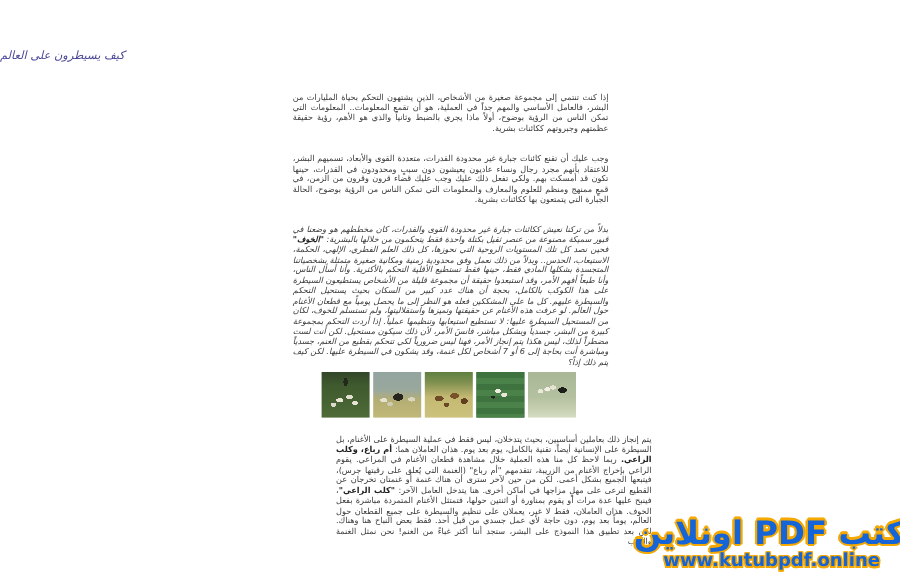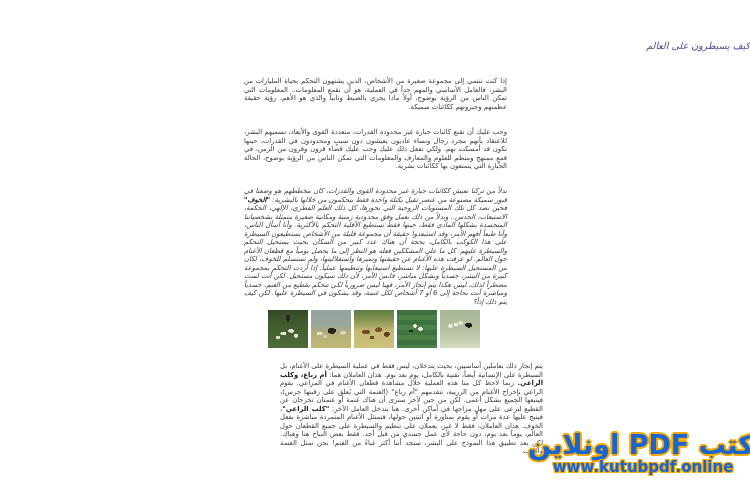--- a/index.html
+++ b/index.html
@@ -9,21 +9,21 @@
     height: 480px;
     background: #ffffff;
     overflow: hidden;
     font-family: "DejaVu Sans", sans-serif;
   }
   .doc-title {
     position: absolute;
     top: 40px;
     left: 0;
     width: 750px;
-    text-align: right;
+    text-align: left;
     font-family: "DejaVu Serif", serif;
     font-style: italic;
     font-size: 9.5px;
     color: #4a4898;
     direction: rtl;
   }
   .para {
     position: absolute;
     left: 244px;
     width: 263px;
@@ -134,21 +134,21 @@
     padding-left: 4px;
   }
 </style>
 </head>
 <body>
 
 <div class="page">
 
   <div class="doc-title">كيف يسيطرون على العالم</div>
 
-  <p class="para" id="p1">إذا كنت تنتمي إلى مجموعة صغيرة من الأشخاص، الذين يشتهون التحكم بحياة المليارات من البشر، فالعامل الأساسي والمهم جداً في العملية، هو أن تقمع المعلومات.. المعلومات التي تمكن الناس من الرؤية بوضوح، أولاً ماذا يجري بالضبط وثانياً والذي هو الأهم، رؤية حقيقة عظمتهم وجبروتهم ككائنات سميكة.</p>
+  <p class="para" id="p1">إذا كنت تنتمي إلى مجموعة صغيرة من الأشخاص، الذين يشتهون التحكم بحياة المليارات من البشر، فالعامل الأساسي والمهم جداً في العملية، هو أن تقمع المعلومات.. المعلومات التي تمكن الناس من الرؤية بوضوح، أولاً ماذا يجري بالضبط وثانياً والذي هو الأهم، رؤية حقيقة عظمتهم وجبروتهم ككائنات بشرية.</p>
 
   <p class="para" id="p2">وجب عليك أن تقنع كائنات جبارة غير محدودة القدرات، متعددة القوى والأبعاد، تسميهم البشر، للاعتقاد بأنهم مجرد رجال ونساء عاديون يعيشون دون سببٍ ومحدودون في القدرات، حينها تكون قد أمسكت بهم. ولكي تفعل ذلك عليك وجب عليك قضاء قرون وقرون من الزمن، في قمعٍ ممنهج ومنظم للعلوم والمعارف والمعلومات التي تمكن الناس من الرؤية بوضوح، الحالة الجبارة التي يتمتعون بها ككائنات بشرية.</p>
 
   <p class="para" id="p3"><span>بدلاً من تركنا نعيش ككائنات جبارة غير محدودة القوى والقدرات، كان مخططهم هو وضعنا في قبور سميكة مصنوعة من عنصر ثقيل بكتلة واحدة فقط يتحكمون من خلالها بالبشرية: </span><b>"الخوف"</b><span> فحين نصد كل تلك المستويات الروحية التي نحوزها، كل ذلك العلم الفطري، الإلهي، الحكمة، الاستيعاب، الحدس.. وبدلاً من ذلك نعمل وفق محدودية زمنية ومكانية صغيرة متمثلة بشخصياتنا المتجسدة بشكلها المادي فقط، حينها فقط تستطيع الأقلية التحكم بالأكثرية. وأنا أسأل الناس، وأنا طبعاً أفهم الأمر، وقد استبعدوا حقيقة أن مجموعة قليلة من الأشخاص يستطيعون السيطرة على هذا الكوكب بالكامل، بحجة أن هناك عدد كبير من السكان بحيث يستحيل التحكم والسيطرة عليهم. كل ما على المشككين فعله هو النظر إلى ما يحصل يومياً مع قطعان الأغنام حول العالم. لو عرفت هذه الأغنام عن حقيقتها وتميزها واستقلاليتها، ولم تستسلم للخوف، لكان من المستحيل السيطرة عليها: لا تستطيع استيعابها وتنظيمها عملياً. إذا أردت التحكم بمجموعة كبيرة من البشر، جسدياً وبشكل مباشر، فانسَ الأمر، لأن ذلك سيكون مستحيل. لكن أنت لست مضطراً لذلك، ليس هكذا يتم إنجاز الأمر، فهنا ليس ضرورياً لكي تتحكم بقطيع من الغنم، جسدياً ومباشرة أنت بحاجة إلى 6 أو 7 أشخاص لكل غنمة، وقد يشكون في السيطرة عليها. لكن كيف يتم ذلك إذاً؟</span></p>
 
   <div class="photo-row">
     <div class="photo photo-1" title="قطيع أغنام مع راعٍ في مرعى أخضر داكن"></div>
     <div class="photo photo-2" title="قطيع ماشية أمام أشجار شاحبة"></div>
     <div class="photo photo-3" title="أبقار بنية على عشب جاف أصفر"></div>
     <div class="photo photo-4" title="كلب راعٍ يجمع الأغنام في حقل أخضر"></div>

